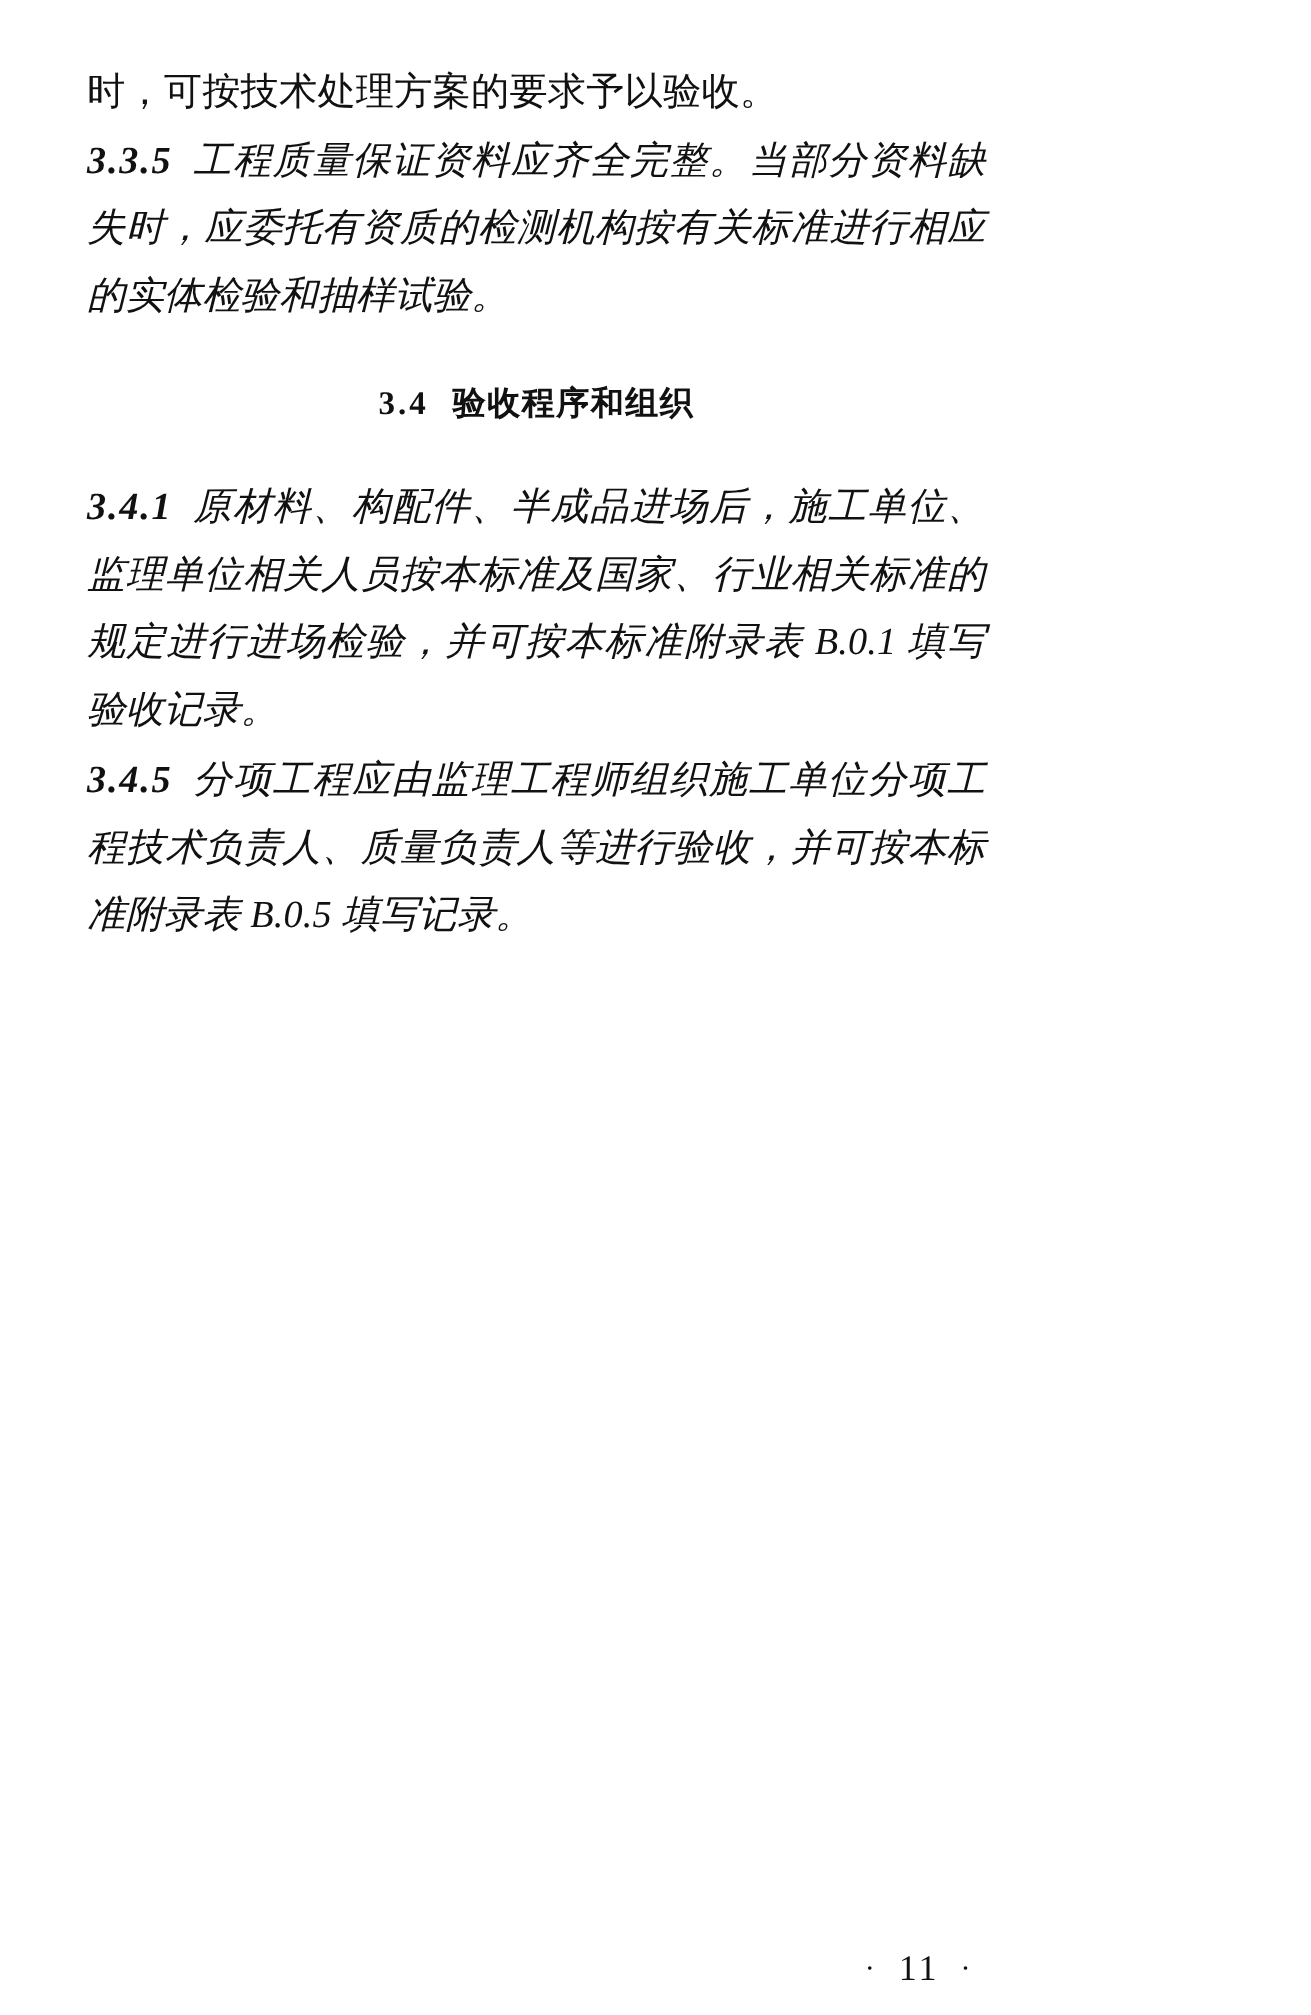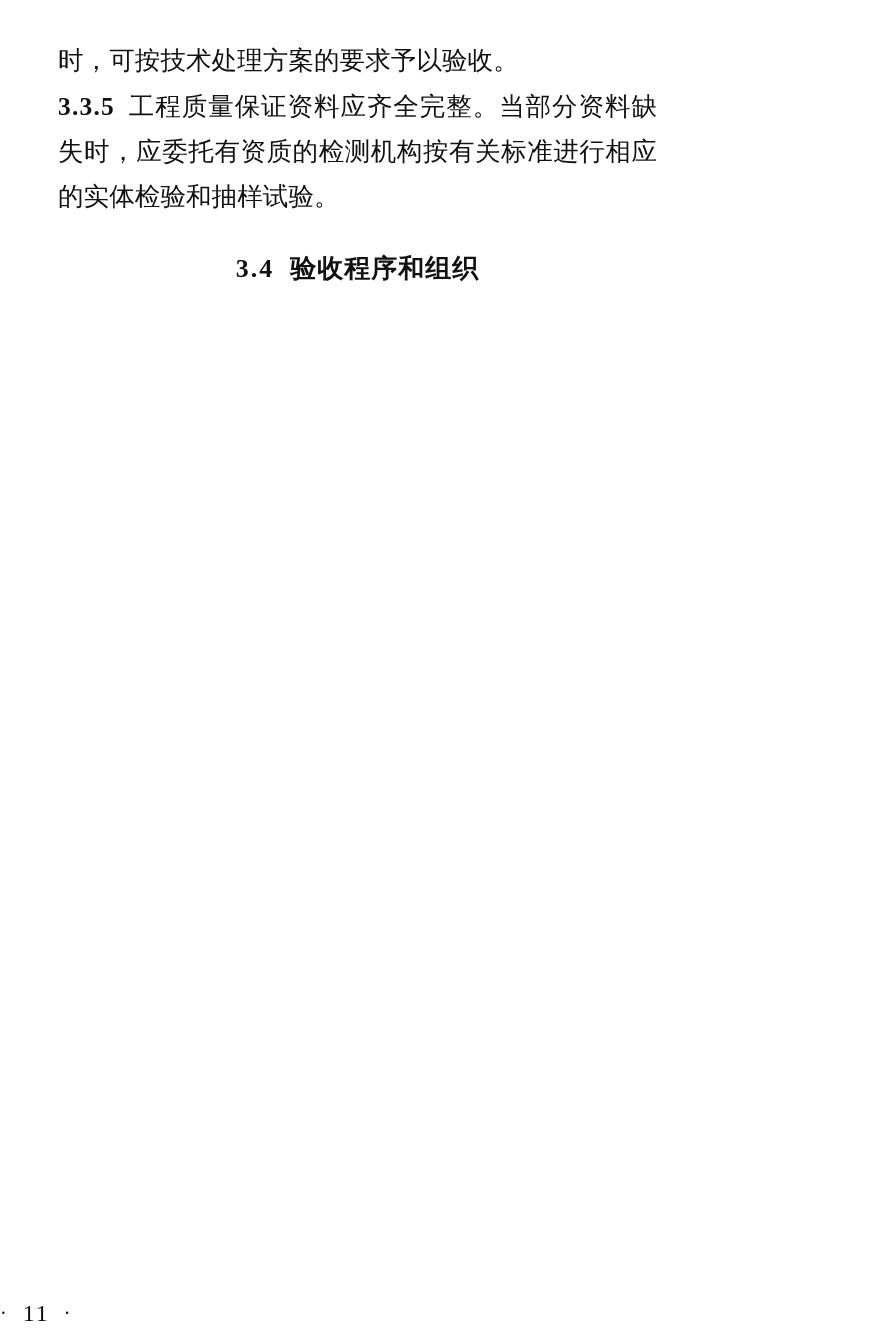--- a/index.html
+++ b/index.html
@@ -34,70 +34,77 @@
   .para .num {
     font-weight: bold;
     letter-spacing: 1.2px;
     margin-right: 13px;
   }
   .cont {
     text-indent: 0;
   }
   .section-title {
     text-align: center;
-    font-size: 26px;
+    font-size: 22px;
     font-weight: bold;
     line-height: 44px;
     margin: 28px 0 24px 0;
     letter-spacing: 1px;
   }
   .section-title .sec-num {
     letter-spacing: 2px;
     margin-right: 16px;
   }
   .footer {
     position: absolute;
     left: 0;
     right: 0;
     bottom: 32px;
-    text-align: left;
+    text-align: right;
     padding-right: 66px;
     font-size: 24px;
     letter-spacing: 2px;
   }
   .footer .dot {
     font-size: 20px;
     vertical-align: middle;
   }
   .footer .pagenum {
     margin: 0 14px;
     vertical-align: middle;
   }
   .block {
     margin-bottom: 2px;
+    font-style: italic;
   }
 </style>
 </head>
 <body>
 
 <div class="page">
 
   <p class="para cont">时，可按技术处理方案的要求予以验收。</p>
 
   <p class="para block">
     <span class="num">3.3.5</span><span>工程质量保证资料应齐全完整。当部分资料缺失时，应委托有资质的检测机构按有关标准进行相应的实体检验和抽样试验。</span>
   </p>
 
 
   <h2 class="section-title">
     <span class="sec-num">3.4</span><span>验收程序和组织</span>
   </h2>
 
+  <p class="para block">
+    <span class="num">3.4.1</span><span>原材料、构配件、半成品进场后，施工单位、监理单位相关人员按本标准及国家、行业相关标准的规定进行进场检验，并可按本标准附录表 B.0.1 填写验收记录。</span>
+  </p>
 
 
 
 
+  <p class="para block">
+    <span class="num">3.4.5</span><span>分项工程应由监理工程师组织施工单位分项工程技术负责人、质量负责人等进行验收，并可按本标准附录表 B.0.5 填写记录。</span>
+  </p>
 
   <div class="footer">
     <span class="dot">·</span><span class="pagenum">11</span><span class="dot">·</span>
   </div>
 
 </div>
 
 </body></html>

